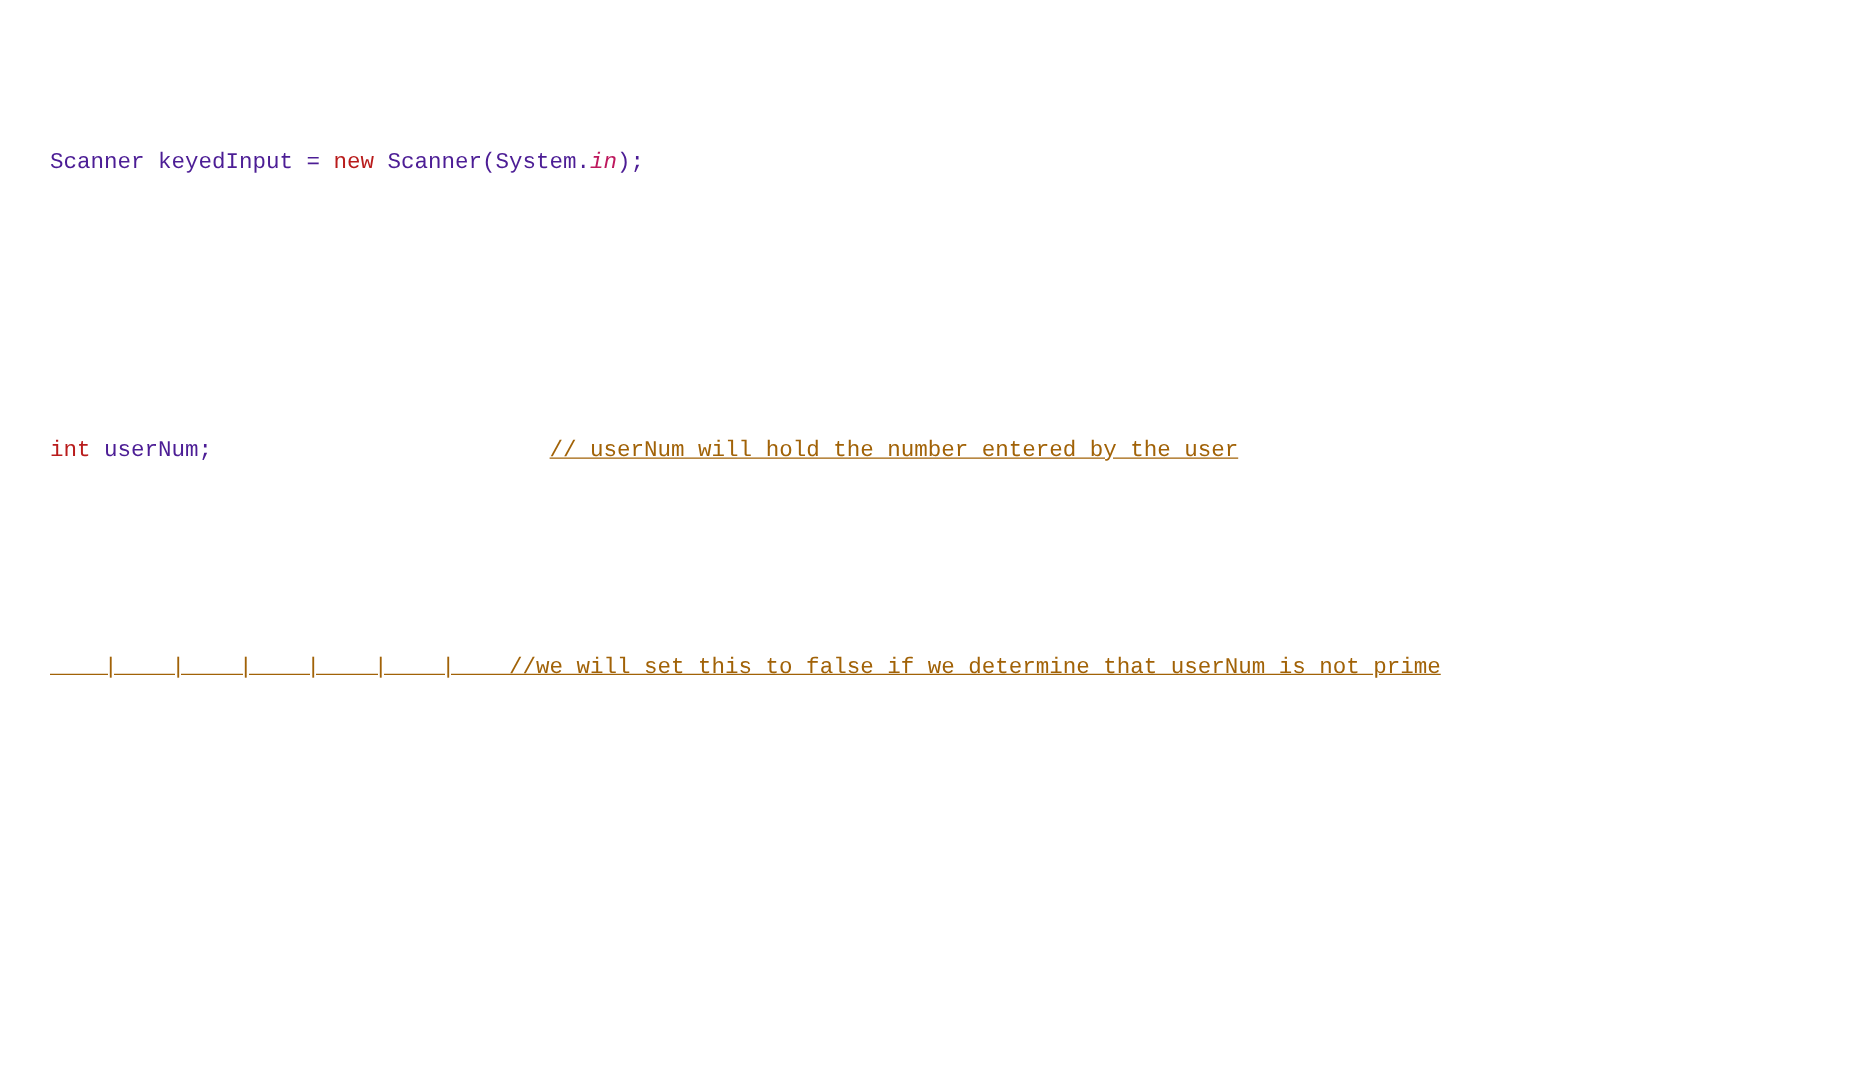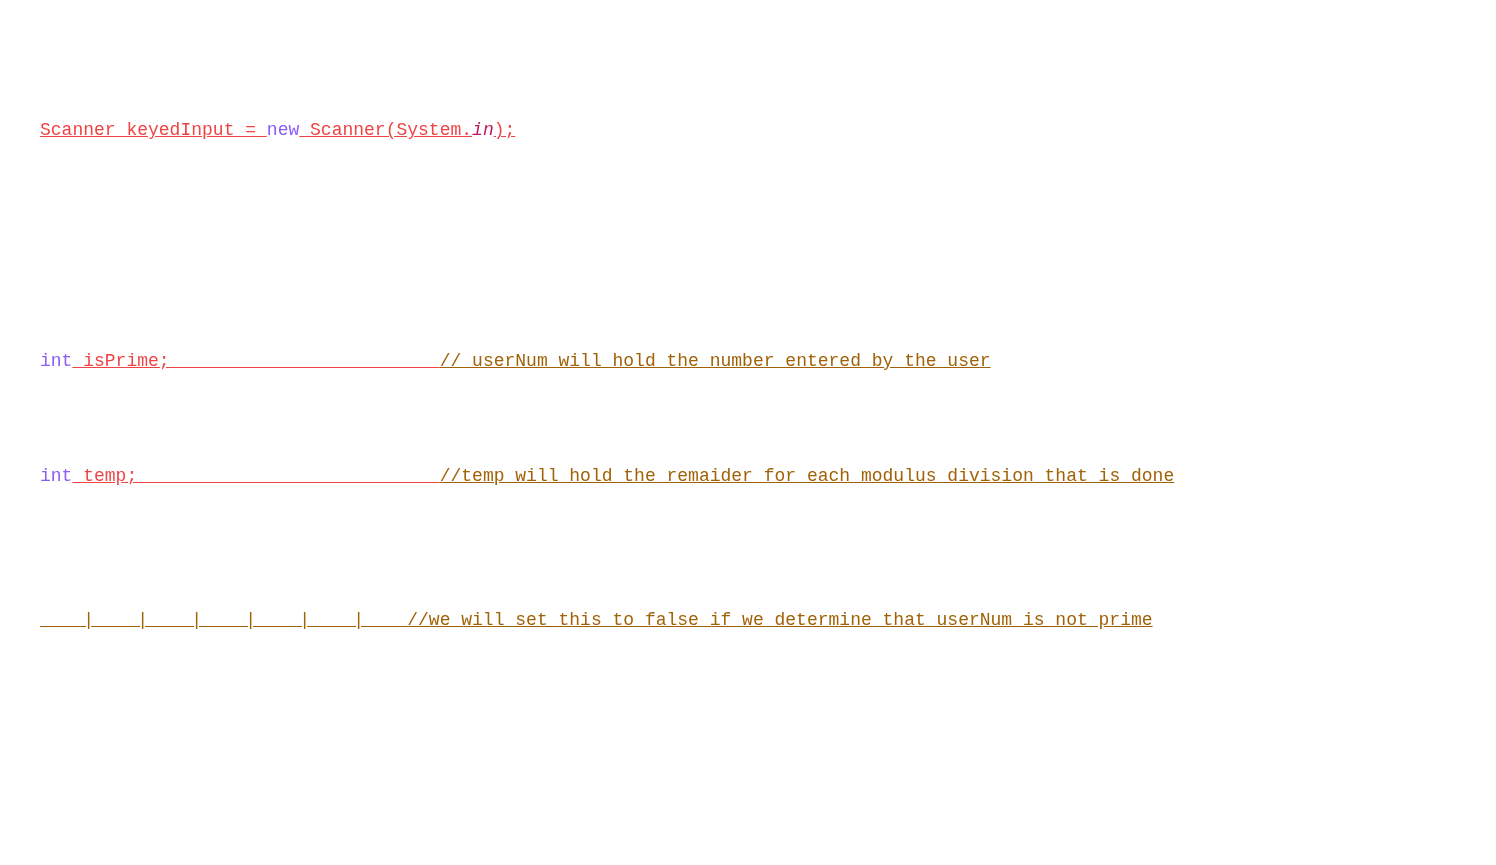--- a/index.html
+++ b/index.html
@@ -21,31 +21,30 @@
       white-space: pre;
       background: #ffffff;
     }
 
     .line {
       display: block;
       white-space: pre;
     }
 
     .kw-blue {
-      color: #8b5cf6;
+      color: #b91c1c;
     }
 
     .comment {
       color: #a16207;
       text-decoration: underline;
     }
 
     .normal {
-      color: #ef4444;
-      text-decoration: underline;
+      color: #4c1d95;
     }
 
     .italic-blue {
       color: #be185d;
       font-style: italic;
     }
 
     .empty-line {
       display: block;
       height: 1.6em;
@@ -53,23 +52,22 @@
   </style>
 </head>
 <body>
 
 <div class="code-block">
 
   <span class="line"><span class="normal">Scanner keyedInput = </span><span class="kw-blue">new</span><span class="normal"> Scanner(System.</span><span class="italic-blue">in</span><span class="normal">);</span></span>
 
   <span class="empty-line"></span>
 
-  <span class="line"><span class="kw-blue">int</span><span class="normal"> isPrime;                         </span><span class="comment">// userNum will hold the number entered by the user</span></span>
+  <span class="line"><span class="kw-blue">int</span><span class="normal"> userNum;                         </span><span class="comment">// userNum will hold the number entered by the user</span></span>
 
-  <span class="line"><span class="kw-blue">int</span><span class="normal"> temp;                            </span><span class="comment">//temp will hold the remaider for each modulus division that is done</span></span>
 
 
   <span class="line"><span class="comment">    |    |    |    |    |    |    //we will set this to false if we determine that userNum is not prime</span></span>
 
   <span class="empty-line"></span>
 
   
 
   
 

